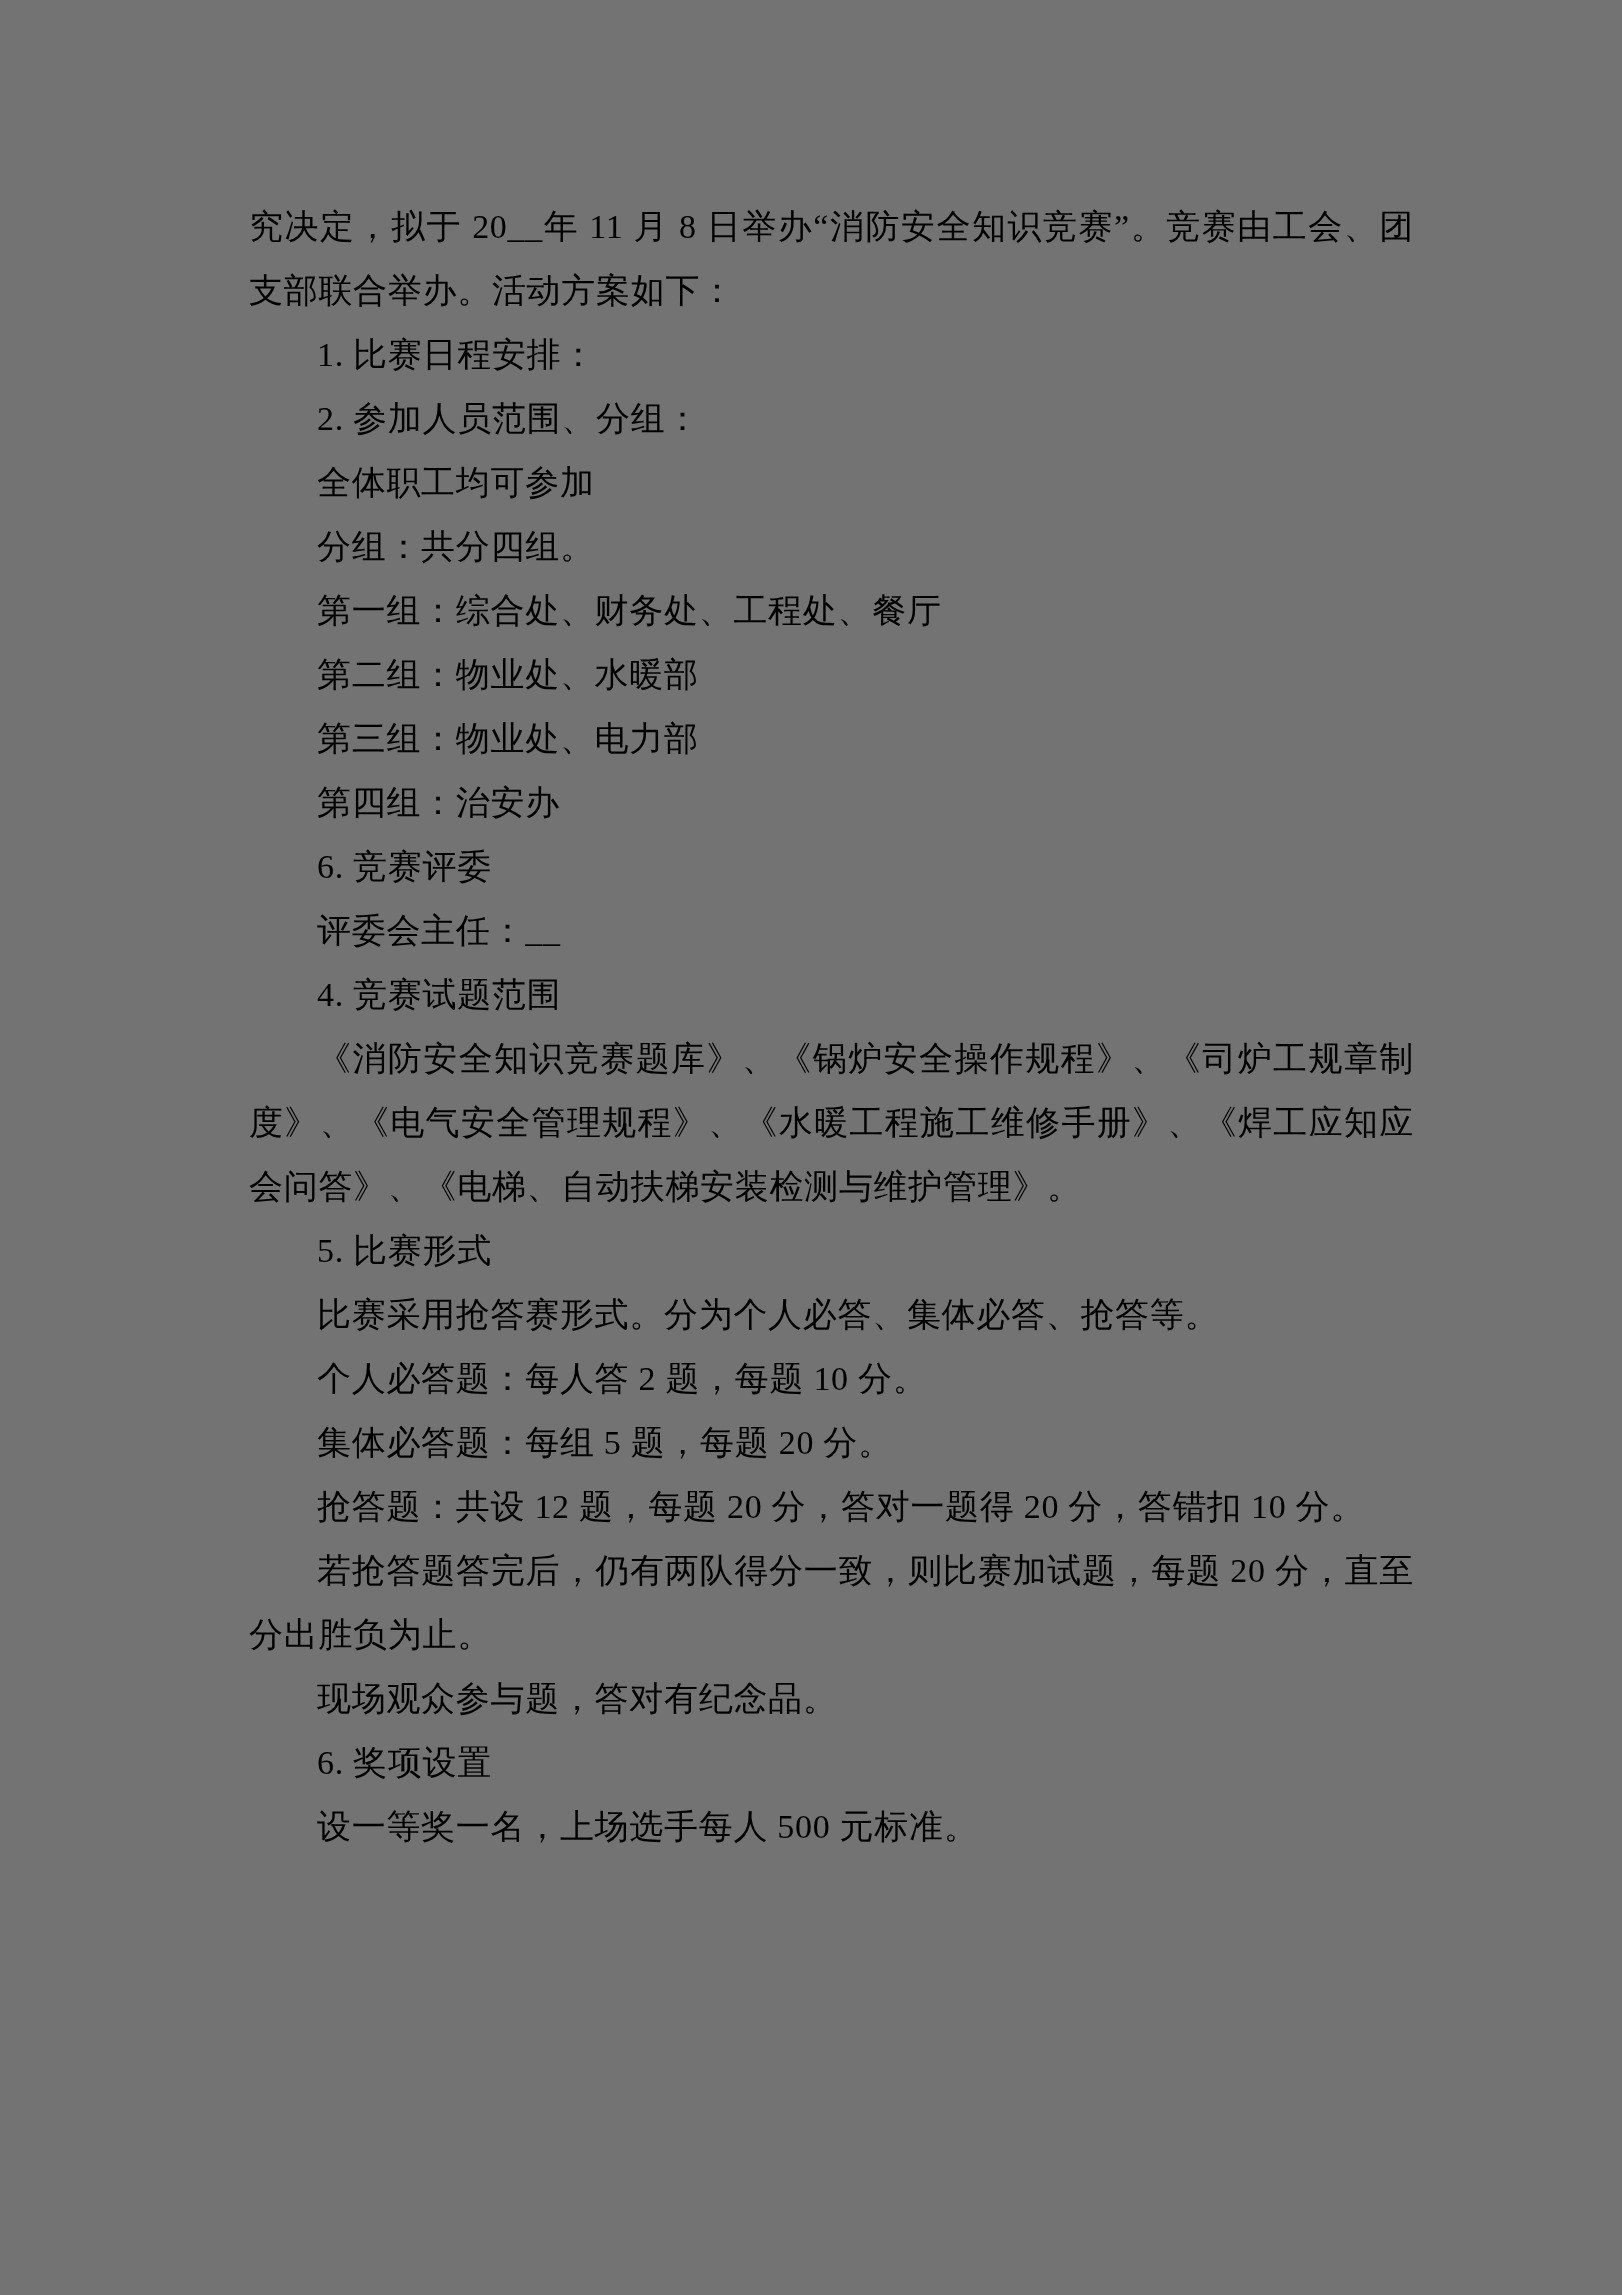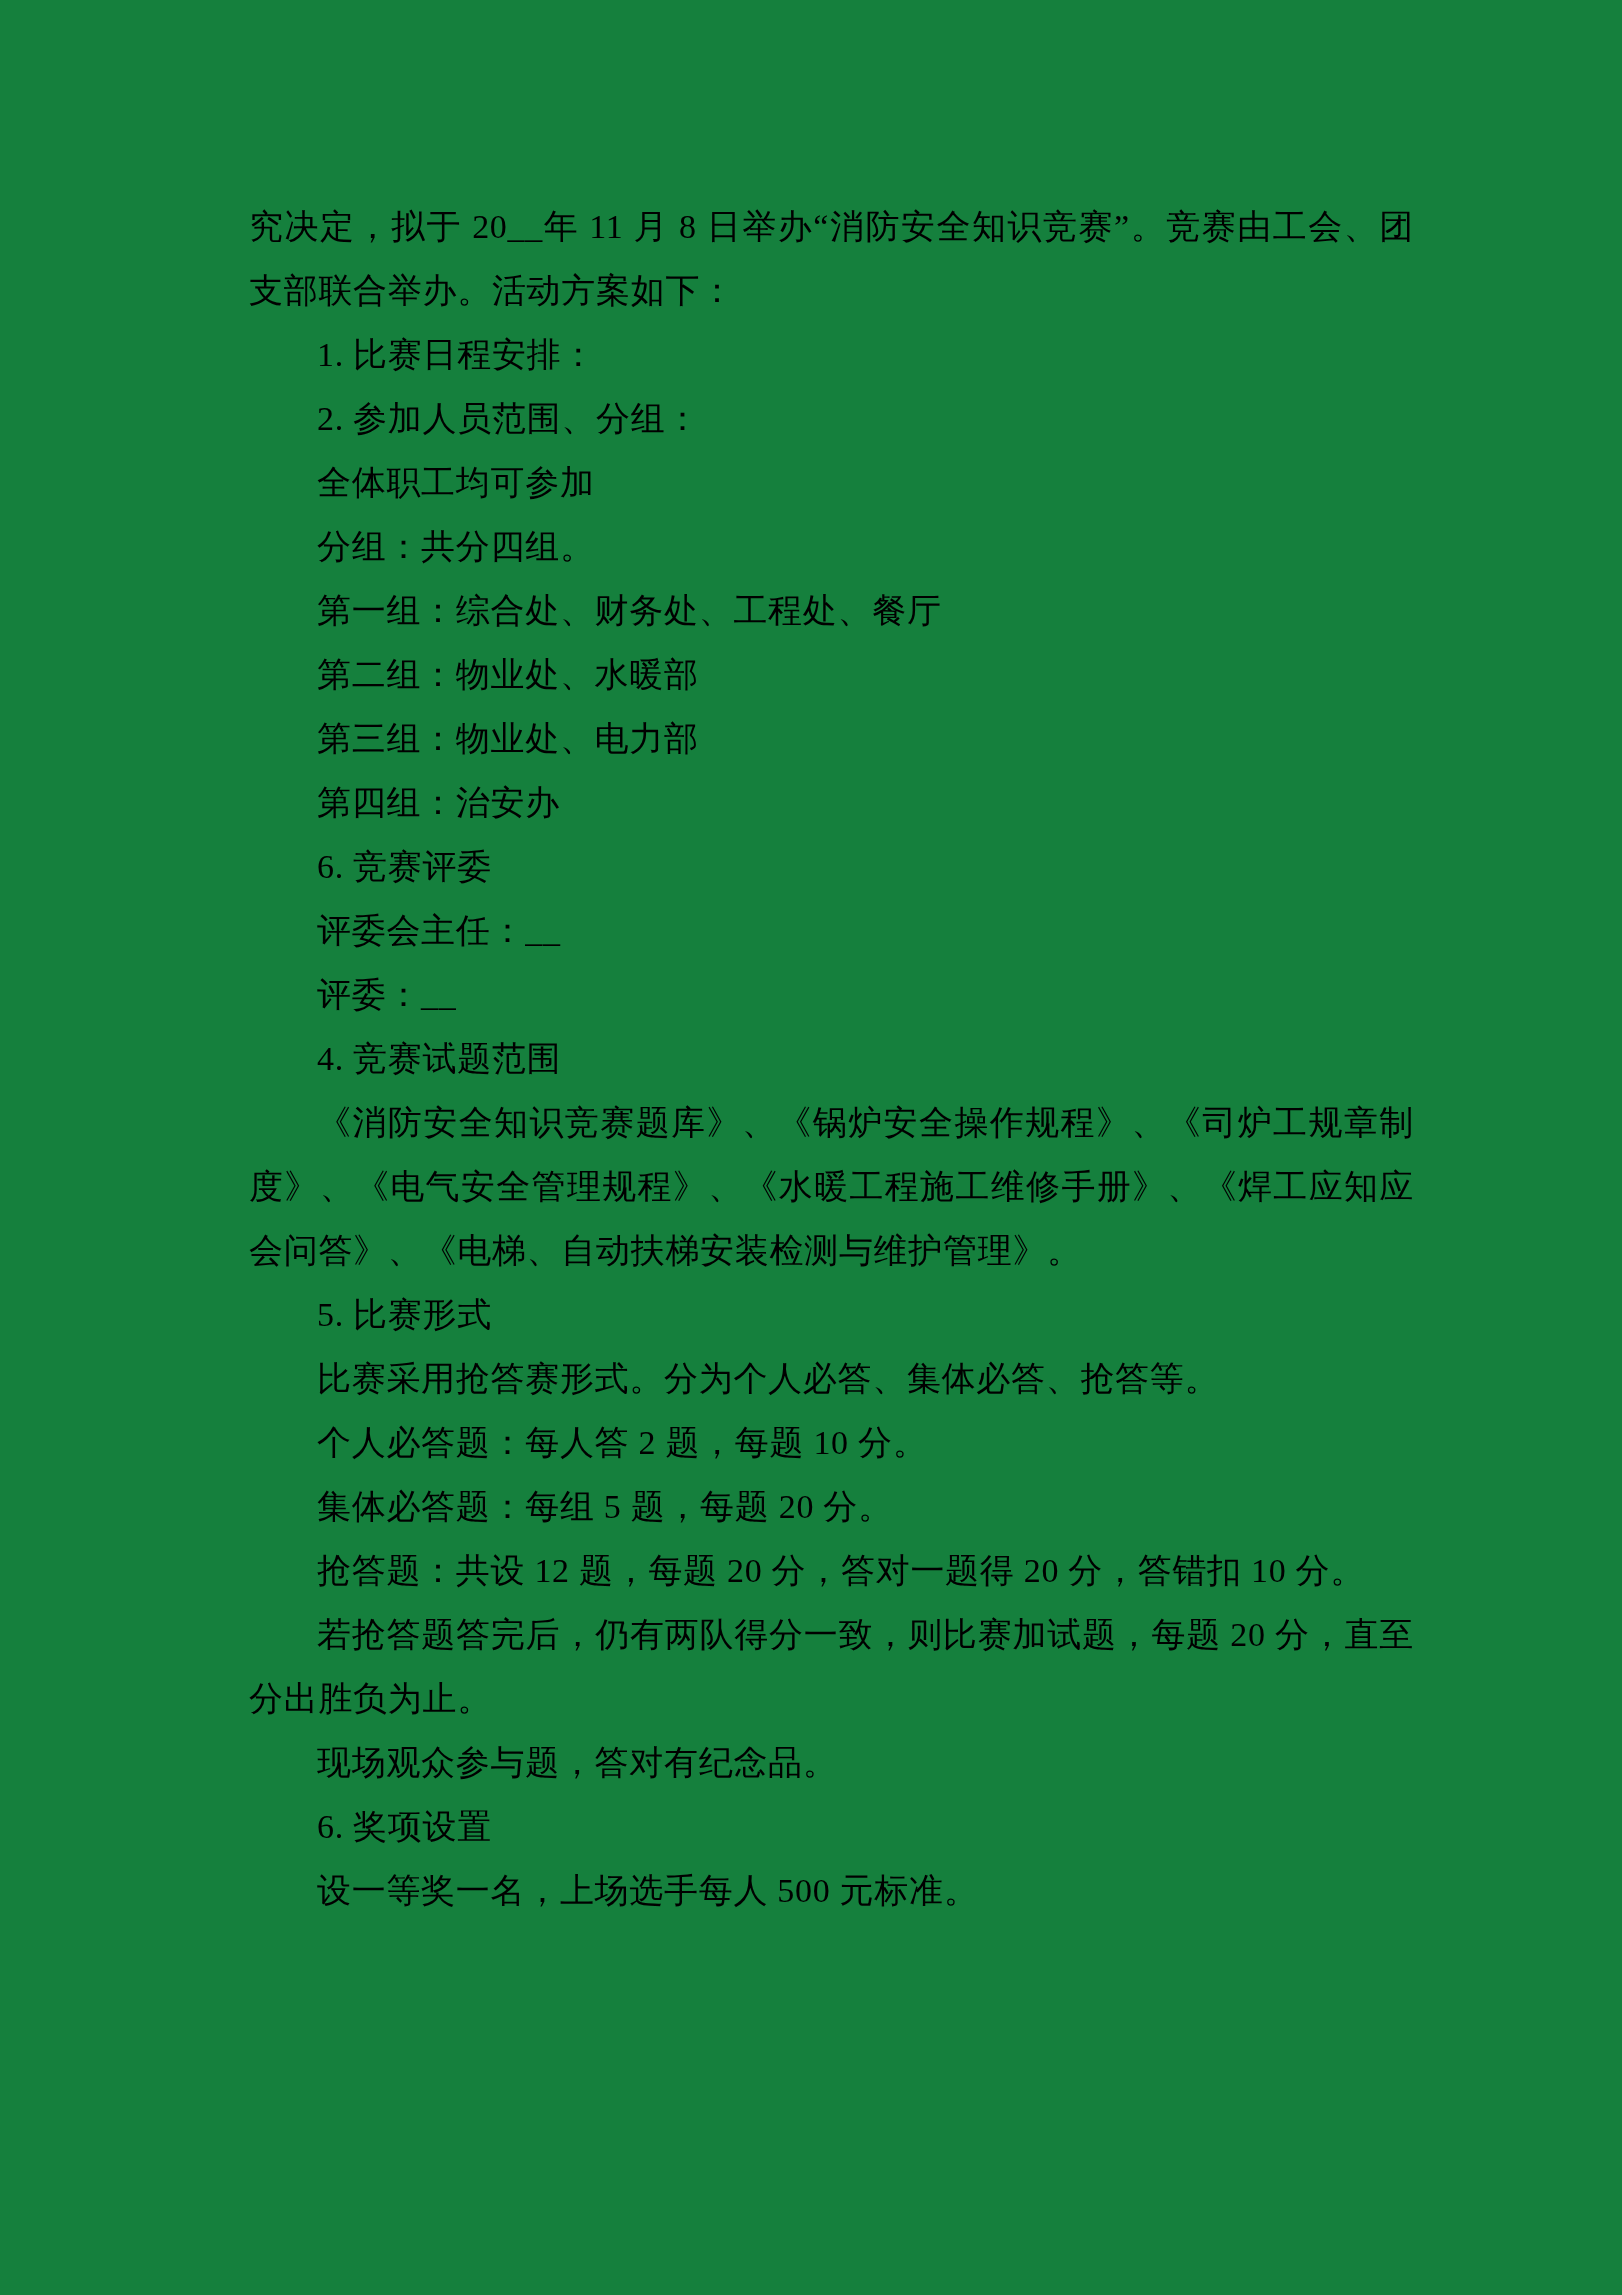--- a/index.html
+++ b/index.html
@@ -4,21 +4,21 @@
 <style>
   html, body {
     margin: 0;
     padding: 0;
     background: #ffffff;
   }
   .page {
     position: relative;
     width: 1623px;
     height: 2295px;
-    background: #15803d;
+    background: #737373;
     overflow: hidden;
   }
   .content {
     position: absolute;
     left: 249px;
     top: 195px;
     width: 1165px;
     font-family: "Liberation Serif", "DejaVu Serif", serif;
     font-size: 34px;
     line-height: 64px;
@@ -44,21 +44,20 @@
     <p class="para indent">1. 比赛日程安排：</p>
     <p class="para indent">2. 参加人员范围、分组：</p>
     <p class="para indent">全体职工均可参加</p>
     <p class="para indent">分组：共分四组。</p>
     <p class="para indent">第一组：综合处、财务处、工程处、餐厅</p>
     <p class="para indent">第二组：物业处、水暖部</p>
     <p class="para indent">第三组：物业处、电力部</p>
     <p class="para indent">第四组：治安办</p>
     <p class="para indent">6. 竞赛评委</p>
     <p class="para indent">评委会主任：__</p>
-    <p class="para indent">评委：__</p>
     <p class="para indent">4. 竞赛试题范围</p>
     <p class="para indent">《消防安全知识竞赛题库》、《锅炉安全操作规程》、《司炉工规章制度》、《电气安全管理规程》、《水暖工程施工维修手册》、《焊工应知应会问答》、《电梯、自动扶梯安装检测与维护管理》。</p>
     <p class="para indent">5. 比赛形式</p>
     <p class="para indent">比赛采用抢答赛形式。分为个人必答、集体必答、抢答等。</p>
     <p class="para indent">个人必答题：每人答 2 题，每题 10 分。</p>
     <p class="para indent">集体必答题：每组 5 题，每题 20 分。</p>
     <p class="para indent">抢答题：共设 12 题，每题 20 分，答对一题得 20 分，答错扣 10 分。</p>
     <p class="para indent">若抢答题答完后，仍有两队得分一致，则比赛加试题，每题 20 分，直至分出胜负为止。</p>
     <p class="para indent">现场观众参与题，答对有纪念品。</p>
     <p class="para indent">6. 奖项设置</p>

